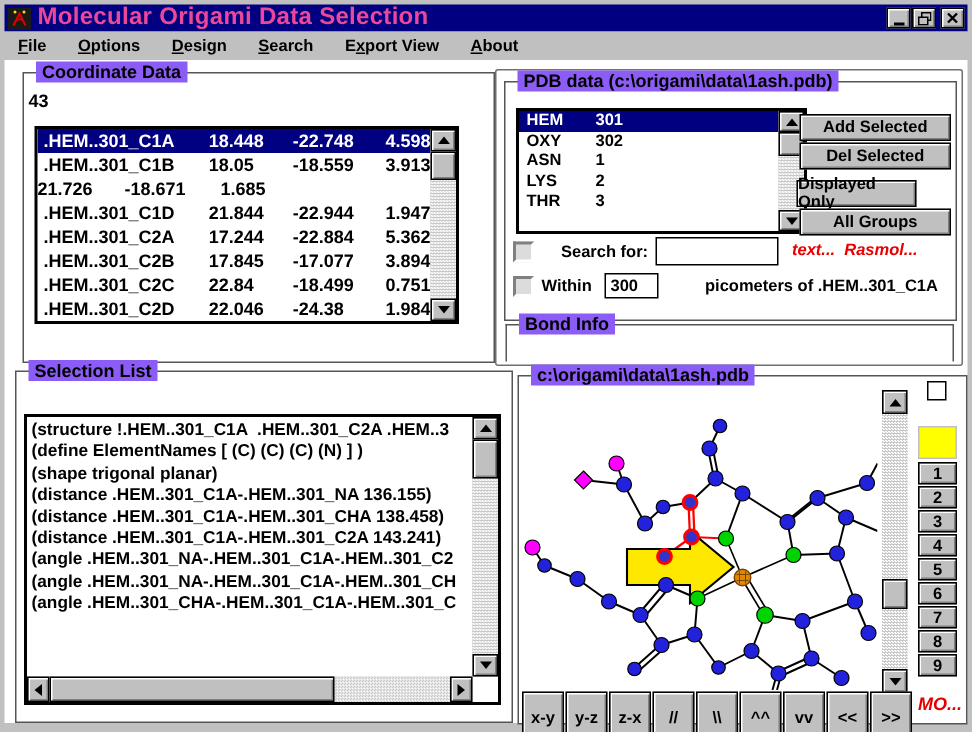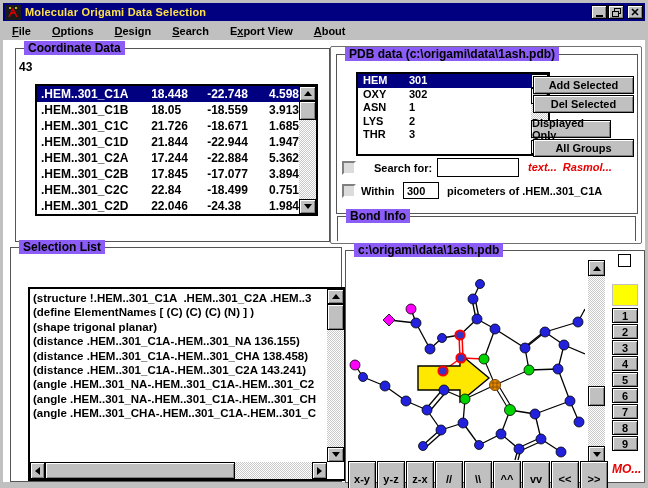--- a/index.html
+++ b/index.html
@@ -7,39 +7,39 @@
     width:648px;height:488px;position:relative;overflow:hidden;
     background:#c0c0c0;
     font-family:"Liberation Sans", sans-serif;
     font-weight:bold;
     -webkit-font-smoothing:none;
   }
   
   .titlebar{position:absolute;left:3px;top:3px;width:642px;height:18px;background:#000080;
     display:flex;align-items:center;padding:0 2px;box-sizing:border-box;}
   .app-icon{width:16px;height:15px;margin-right:4px;flex:0 0 auto;}
-  .title-text{color:#fde047;font-size:11px;letter-spacing:0.2px;flex:1;white-space:nowrap;overflow:hidden;}
+  .title-text{color:#ec4899;font-size:16px;letter-spacing:0.2px;flex:1;white-space:nowrap;overflow:hidden;}
   .win-btns{display:flex;gap:1px;}
   .win-btn{width:16px;height:14px;background:#c0c0c0;border:1px solid #000;
     box-shadow:inset 1px 1px 0 #fff, inset -1px -1px 0 #808080;
     display:flex;align-items:center;justify-content:center;box-sizing:border-box;}
   .win-btn.close{margin-left:2px;}
   .min-glyph{width:7px;height:2px;background:#000;margin-top:7px;}
   .menubar{position:absolute;left:3px;top:21px;width:642px;height:19px;background:#c0c0c0;
     display:flex;align-items:center;gap:21px;padding-left:9px;box-sizing:border-box;font-size:11px;text-align:center;}
   .menu-item{color:#000;white-space:nowrap;cursor:default;}
   .client{position:absolute;left:3px;top:40px;width:642px;height:442px;background:#fff;}
   
   .group{position:absolute;border:1px solid #555;background:transparent;}
   .legend{position:absolute;top:-8px;left:8px;background:#8b5cf6;padding:0 4px;font-size:12px;color:#000;white-space:pre;line-height:14px;}
   .btn{position:absolute;background:#c0c0c0;border:1px solid #000;
     box-shadow:inset 1px 1px 0 #fff, inset -1px -1px 0 #808080;
     font-family:"Liberation Sans",sans-serif;font-weight:bold;font-size:11px;color:#000;
     display:flex;align-items:center;justify-content:center;box-sizing:border-box;padding:0;cursor:default;}
-  .list{position:absolute;background:#fff;border:2px solid #000;box-sizing:border-box;overflow:hidden;margin-left:12px;}
+  .list{position:absolute;background:#fff;border:2px solid #000;box-sizing:border-box;overflow:hidden;}
   .checkbox{position:absolute;width:14px;height:14px;background:#dcdcdc;box-sizing:border-box;
     border-top:2px solid #808080;border-left:2px solid #808080;border-bottom:2px solid #fff;border-right:2px solid #fff;}
   .tinput{position:absolute;background:#fff;border:1px solid #000;font-family:"Liberation Sans",sans-serif;
     font-weight:bold;font-size:11px;padding:0 3px;box-sizing:border-box;}
   .flabel{position:absolute;font-size:11px;color:#000;white-space:pre;}
   .redtext{position:absolute;font-size:11px;color:#e80000;font-style:italic;white-space:pre;}
   
   .sb-track{position:absolute;background:#c8c8c8;
     background-image:conic-gradient(#fff 0 25%, #c8c8c8 0 50%, #fff 0 75%, #c8c8c8 0);
     background-size:2px 2px;}
@@ -124,21 +124,20 @@
         <span class="cc-y">-22.748</span>
         <span class="cc-z">4.598</span>
       </div>
       <div class="coord-row">
         <span class="cc-name">.HEM..301_C1B</span>
         <span class="cc-x">18.05</span>
         <span class="cc-y">-18.559</span>
         <span class="cc-z">3.913</span>
       </div>
       <div class="coord-row">
-        <span class="cc-name">.HEM..301_C1C</span>
         <span class="cc-x">21.726</span>
         <span class="cc-y">-18.671</span>
         <span class="cc-z">1.685</span>
       </div>
       <div class="coord-row">
         <span class="cc-name">.HEM..301_C1D</span>
         <span class="cc-x">21.844</span>
         <span class="cc-y">-22.944</span>
         <span class="cc-z">1.947</span>
       </div>
@@ -222,30 +221,30 @@
 <div class="btn" style="left:533px;top:139px;width:101px;height:18px;">All Groups</div>
 
 <div class="checkbox" style="left:342px;top:161px;"></div>
 <span class="flabel" style="left:374px;top:162px;">Search for:</span>
 <input class="tinput" style="left: 437px; top: 158px; width: 82px; height: 19px;" value="">
 <span class="redtext" style="left:528px;top:161px;">text...  Rasmol...</span>
 
 <div class="checkbox" style="left:342px;top:184px;"></div>
 <span class="flabel" style="left:361px;top:185px;">Within</span>
 <input class="tinput" style="left: 403px; top: 182px; width: 36px; height: 17px;" value="300">
-<span class="flabel" style="left:447px;top:185px;">picometers of .HEM..301_C1A</span>
+<span class="flabel" style="left:470px;top:185px;">picometers of .HEM..301_C1A</span>
 
 <div class="group" style="left:337px;top:216px;width:297px;height:24px;border-bottom:none;">
   <span class="legend">Bond Info</span>
 </div>
 
 <div class="group" style="left:10px;top:247px;width:330px;height:233px;">
   <span class="legend">Selection List</span>
 </div>
-<div class="list" style="left:16px;top:287px;width:318px;height:194px;padding-left:40px;">
+<div class="list" style="left:16px;top:276px;width:318px;height:194px;padding-left:40px;">
   <div id="sel-lines" style="position:absolute;left:3px;top:2px;right:17px;bottom:17px;overflow:hidden;">
       <div class="sel-line">(structure !.HEM..301_C1A  .HEM..301_C2A .HEM..3</div>
       <div class="sel-line">(define ElementNames [ (C) (C) (C) (N) ] )</div>
       <div class="sel-line">(shape trigonal planar)</div>
       <div class="sel-line">(distance .HEM..301_C1A-.HEM..301_NA 136.155)</div>
       <div class="sel-line">(distance .HEM..301_C1A-.HEM..301_CHA 138.458)</div>
       <div class="sel-line">(distance .HEM..301_C1A-.HEM..301_C2A 143.241)</div>
       <div class="sel-line">(angle .HEM..301_NA-.HEM..301_C1A-.HEM..301_C2</div>
       <div class="sel-line">(angle .HEM..301_NA-.HEM..301_C1A-.HEM..301_CH</div>
       <div class="sel-line">(angle .HEM..301_CHA-.HEM..301_C1A-.HEM..301_C</div>

